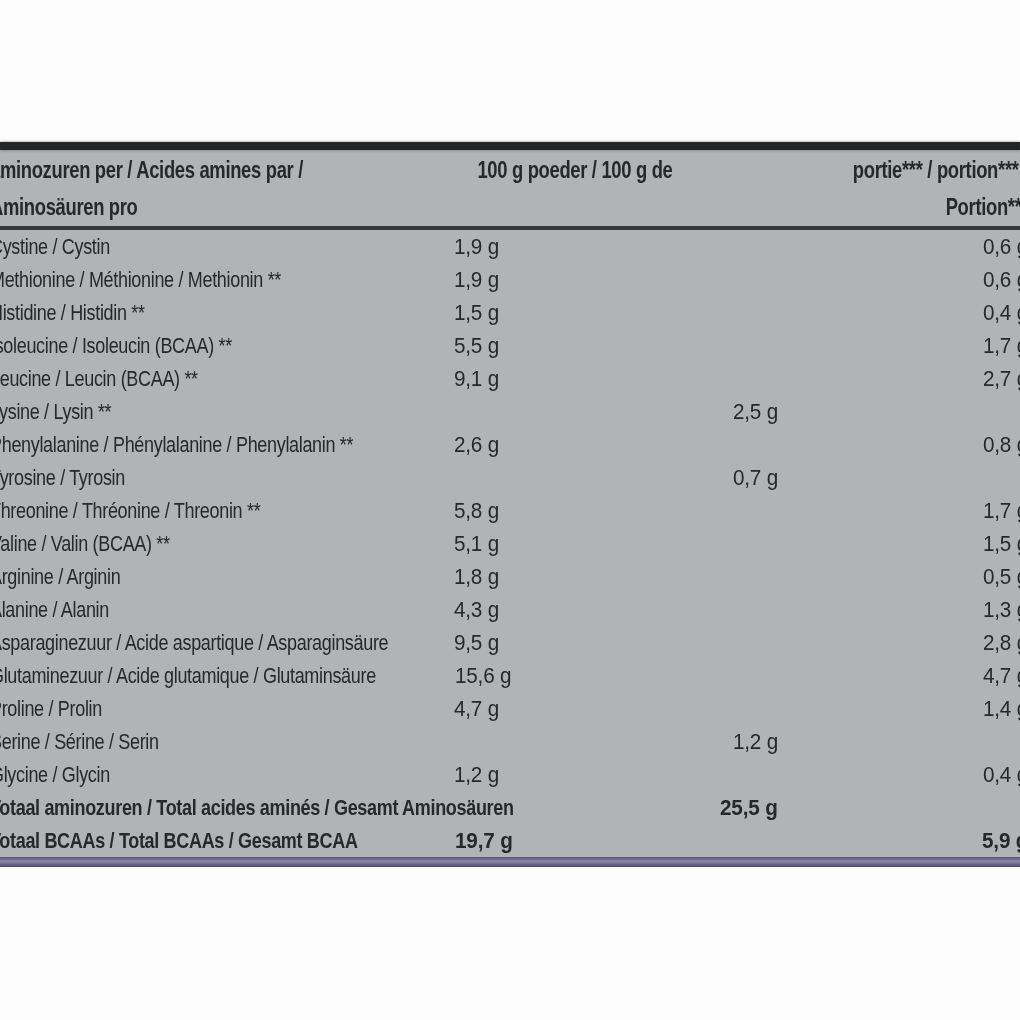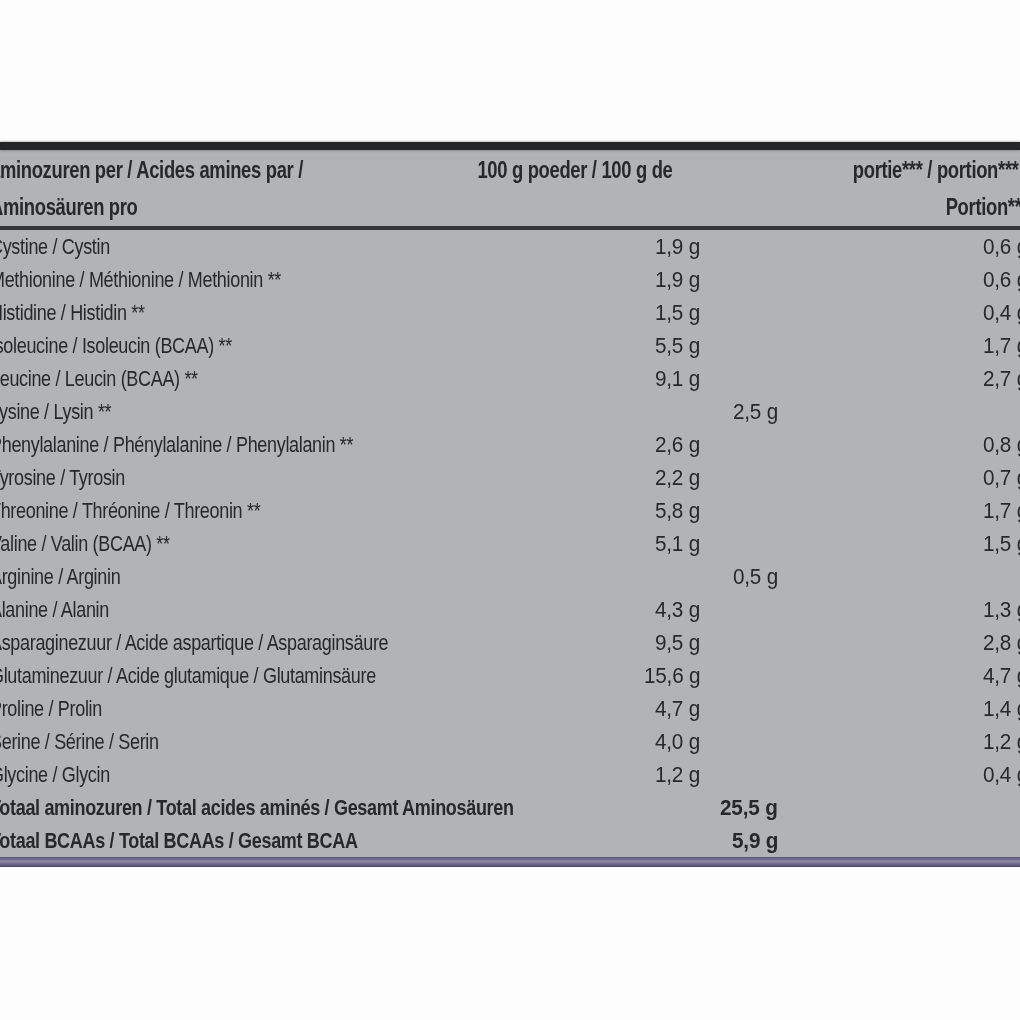--- a/index.html
+++ b/index.html
@@ -53,21 +53,21 @@
     position:relative; left:-10px;
     width:1038px;
     height:33px;
     display:flex;
     align-items:center;
     font-size:22.5px;
   }
   .row.total { font-weight:700; }
 
   .c-name    { width:460px; text-align:left;  white-space:nowrap; overflow:visible; }
-  .c-per100  { width:250px; text-align:right; white-space:nowrap; }
+  .c-per100  { width:250px; white-space:nowrap; }
   .c-portion { width:328px; text-align:right; white-space:nowrap; }
 
   
   .sq {
     display:inline-block;
     white-space:nowrap;
     letter-spacing:-0.4px;
     transform:scaleX(0.80);
   }
   .o-left   { transform-origin:0 50%; }
@@ -142,38 +142,38 @@
   </div>
 
   <div class="row">
     <div class="c-name"><span class="sq o-left">Phenylalanine / Phénylalanine / Phenylalanin **</span></div>
     <div class="c-per100"><span class="sqn">2,6 g</span></div>
     <div class="c-portion"><span class="sqn">0,8 g</span></div>
   </div>
 
   <div class="row">
     <div class="c-name"><span class="sq o-left">Tyrosine / Tyrosin</span></div>
-    <div class="c-per100"><span class="sqn">2,2 g</span></div>
     <div class="c-portion"><span class="sqn">0,7 g</span></div>
   </div>
 
   <div class="row">
     <div class="c-name"><span class="sq o-left">Threonine / Thréonine / Threonin **</span></div>
     <div class="c-per100"><span class="sqn">5,8 g</span></div>
     <div class="c-portion"><span class="sqn">1,7 g</span></div>
   </div>
 
   <div class="row">
     <div class="c-name"><span class="sq o-left">Valine / Valin (BCAA) **</span></div>
     <div class="c-per100"><span class="sqn">5,1 g</span></div>
     <div class="c-portion"><span class="sqn">1,5 g</span></div>
   </div>
 
   <div class="row">
     <div class="c-name"><span class="sq o-left">Arginine / Arginin</span></div>
+    <div class="c-per100"><span class="sqn">1,8 g</span></div>
     <div class="c-portion"><span class="sqn">0,5 g</span></div>
   </div>
 
   <div class="row">
     <div class="c-name"><span class="sq o-left">Alanine / Alanin</span></div>
     <div class="c-per100"><span class="sqn">4,3 g</span></div>
     <div class="c-portion"><span class="sqn">1,3 g</span></div>
   </div>
 
   <div class="row">
@@ -189,36 +189,36 @@
   </div>
 
   <div class="row">
     <div class="c-name"><span class="sq o-left">Proline / Prolin</span></div>
     <div class="c-per100"><span class="sqn">4,7 g</span></div>
     <div class="c-portion"><span class="sqn">1,4 g</span></div>
   </div>
 
   <div class="row">
     <div class="c-name"><span class="sq o-left">Serine / Sérine / Serin</span></div>
-    <div class="c-per100"><span class="sqn">4,0 g</span></div>
     <div class="c-portion"><span class="sqn">1,2 g</span></div>
   </div>
 
   <div class="row">
     <div class="c-name"><span class="sq o-left">Glycine / Glycin</span></div>
     <div class="c-per100"><span class="sqn">1,2 g</span></div>
     <div class="c-portion"><span class="sqn">0,4 g</span></div>
   </div>
 
   <div class="row total">
     <div class="c-name"><span class="sq o-left">Totaal aminozuren / Total acides aminés / Gesamt Aminosäuren</span></div>
     <div class="c-portion"><span class="sqn">25,5 g</span></div>
   </div>
 
   <div class="row total">
     <div class="c-name"><span class="sq o-left">Totaal BCAAs / Total BCAAs / Gesamt BCAA</span></div>
+    <div class="c-per100"><span class="sqn">19,7 g</span></div>
     <div class="c-portion"><span class="sqn">5,9 g</span></div>
   </div>
 </div>
 
   <div class="bottom-rule"></div>
 
 </div>
 
 </body></html>

